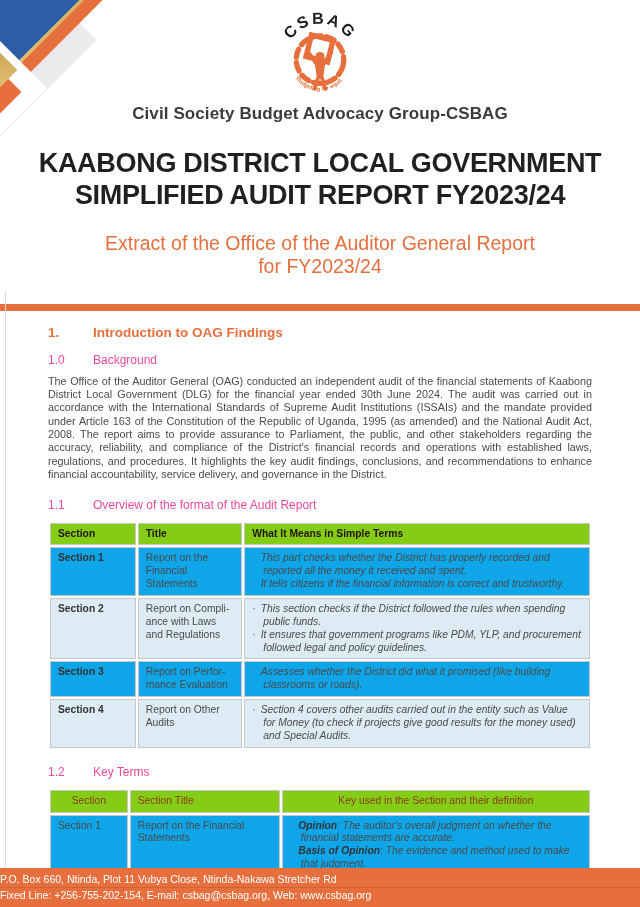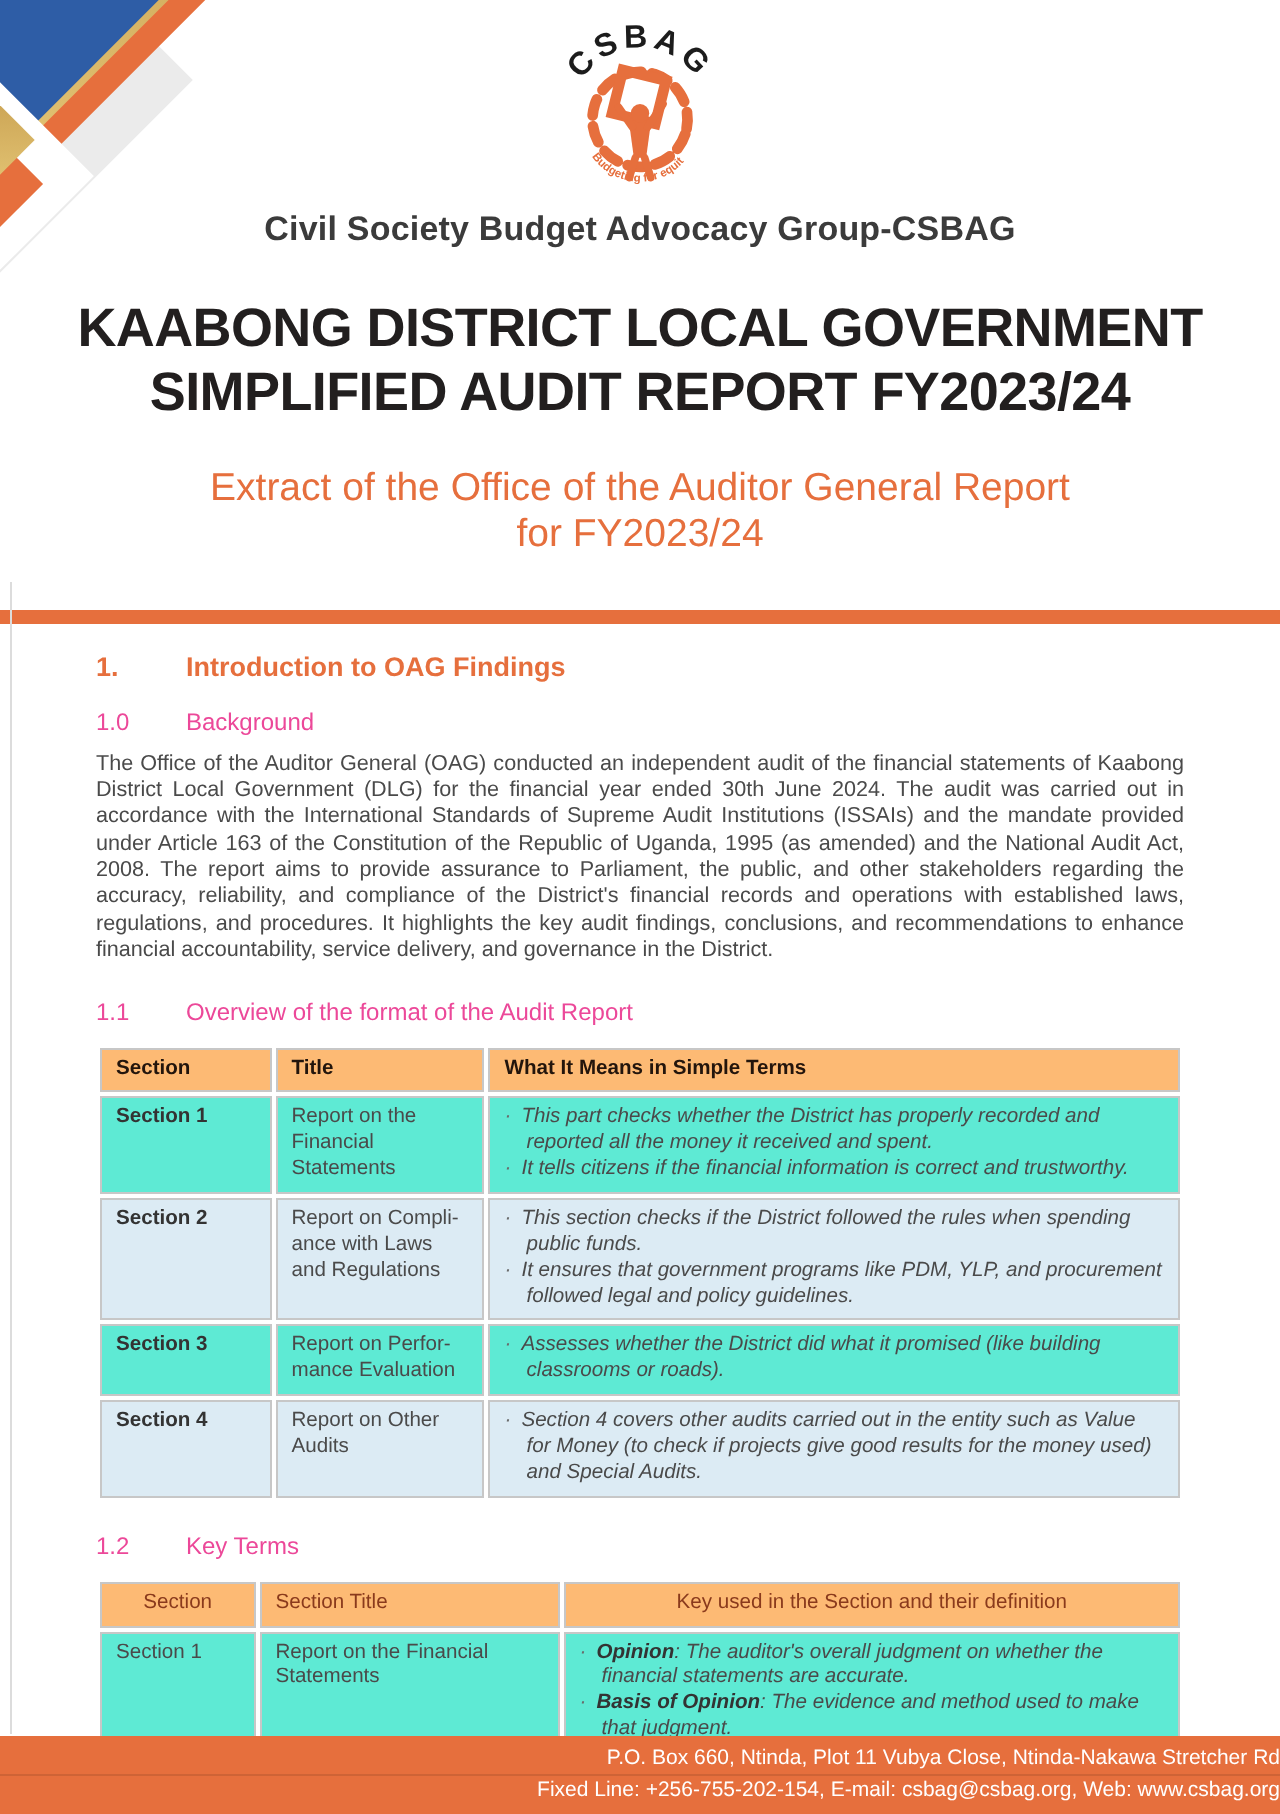--- a/index.html
+++ b/index.html
@@ -42,37 +42,37 @@
   .h-intro { margin-top:14px; font-size:13.5px; font-weight:bold; color:#e66f3d; display:flex; }
   .h-intro .num { width:45px; }
   .h-sub { margin-top:13px; font-size:12px; font-weight:normal; color:#ec4899; display:flex; }
   .h-sub .num { width:45px; }
   .body-par { margin-top:8px; font-size:10.8px; line-height:1.24; text-align:justify; color:#4a4a4a; }
 
   
   table { width:100%; border-collapse:separate; border-spacing:2px; margin-top:9px; }
   th, td { border:1px solid #c7c7c7; padding:4px 7px; font-size:10.3px; line-height:1.25;
            vertical-align:top; color:#4a4a4a; }
-  th { background:#fdba74; }
+  th { background:#84cc16; }
   .tbl1 th { text-align:left; color:#23150c; font-weight:bold; }
   .tbl2 th { text-align:center; color:#8a3a1c; font-weight:normal; }
   .tbl2 th.col-title { text-align:left; }
-  .row-peach td { background:#5eead4; }
+  .row-peach td { background:#0ea5e9; }
   .row-blue  td { background:#dcebf4; }
   .tbl1 .cell-section { font-weight:bold; color:#333; }
   .tbl1 col.c1 { width:16%; }  .tbl1 col.c2 { width:19.5%; }
   .tbl2 col.c1 { width:14.5%; } .tbl2 col.c2 { width:28%; }
   td ul { list-style:none; }
   td li { padding-left:11px; text-indent:-11px;font-style:italic; }
   td li::before { content:"·"; margin-right:5px; color:#6a6a6a; }
   td li b { color:#333; }
 
   
   .footer { position:absolute; left:0; right:0; bottom:0; height:39px; background:#e66f3d;
-            color:#ffffff; text-align:right; font-size:10.5px; }
+            color:#ffffff; text-align:left; font-size:10.5px; }
   .footer .f-line1 { padding-top:5px; }
   .footer .f-line2 { margin-top:2px; padding-top:1px; border-top:1px solid rgba(0,0,0,0.10); }
 </style>
 </head>
 <body>
 
 <div class="page">
 
   <div class="corner">
     <div class="diamond d-gray"></div>

